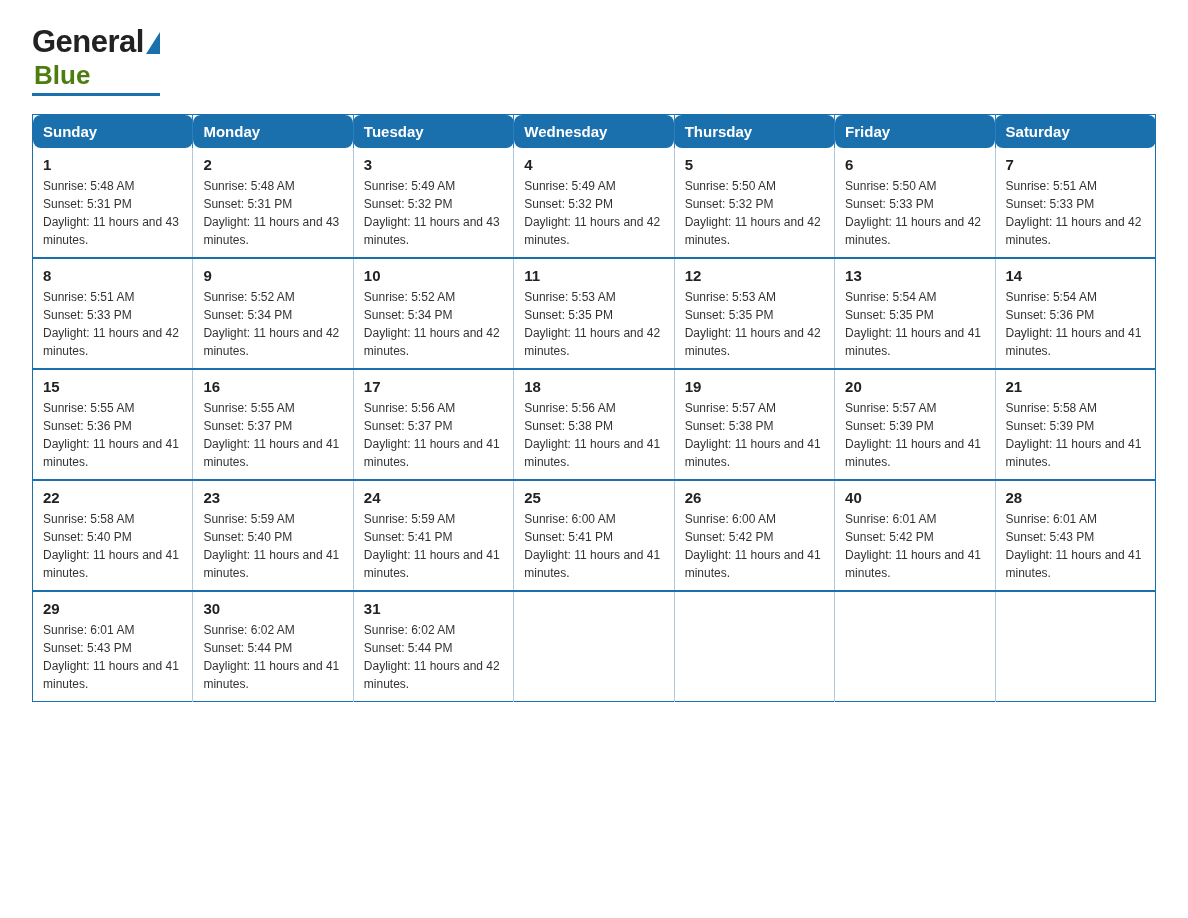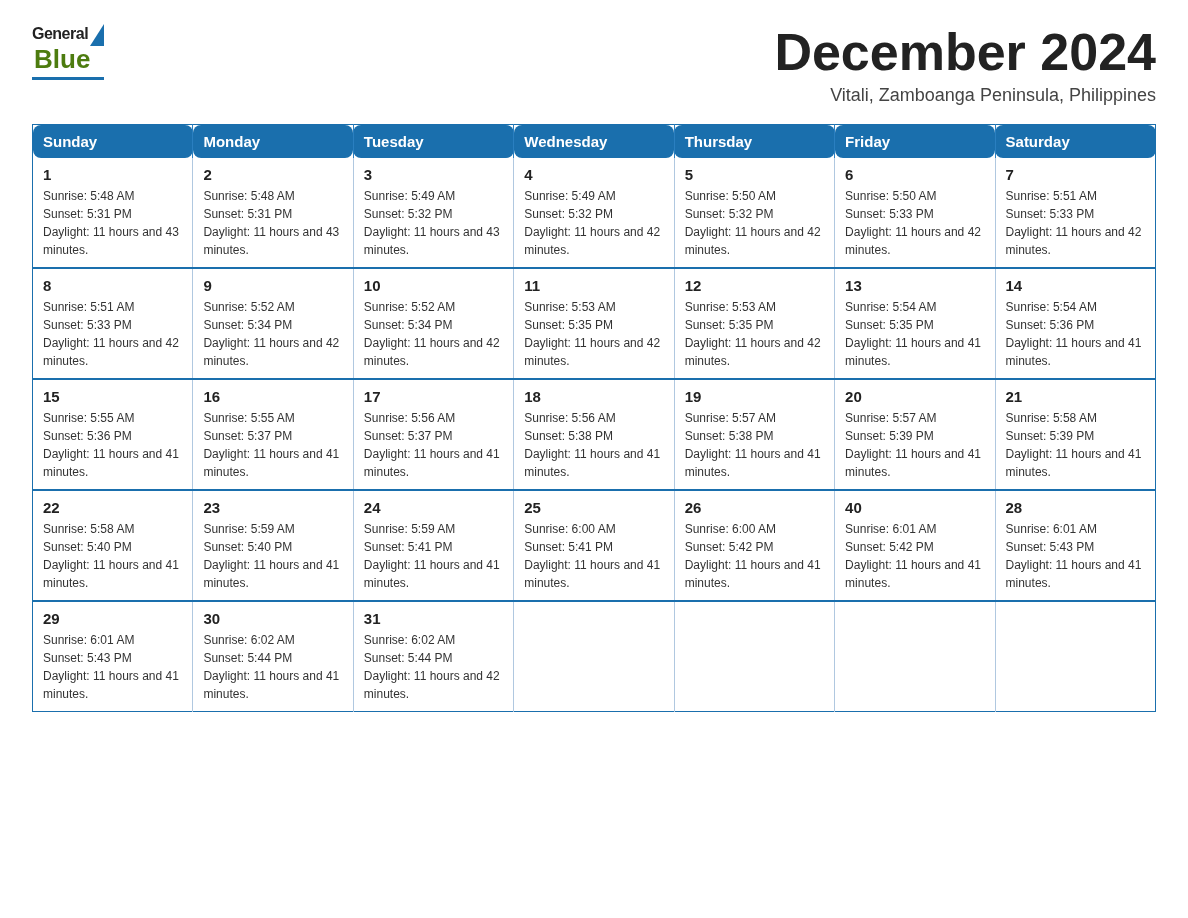--- a/index.html
+++ b/index.html
@@ -19,21 +19,21 @@
     .logo {
       display: flex;
       flex-direction: column;
       align-items: flex-start;
     }
     .logo-top {
       display: flex;
       align-items: center;
     }
     .logo-general {
-      font-size: 16px;
+      font-size: 31px;
       font-weight: bold;
       color: #222;
       letter-spacing: -0.5px;
     }
     .logo-triangle {
       width: 0;
       height: 0;
       border-left: 14px solid transparent;
       border-bottom: 22px solid #1a6fad;
       margin-left: 2px;
@@ -121,24 +121,20 @@
 <div class="header">
   <div class="logo">
     <div class="logo-top">
       <span class="logo-general">General</span>
       <span class="logo-triangle"></span>
     </div>
     <div style="display:flex; align-items:center;">
       <span class="logo-blue">Blue</span>
     </div>
     <div class="logo-underline"></div>
-  </div>
-  <div class="title-block">
-    <div class="month-title">December 2024</div>
-    <div class="location">Vitali, Zamboanga Peninsula, Philippines</div>
   </div>
 </div>
 
 <table class="calendar">
   <thead>
     <tr>
       <th>Sunday</th>
       <th>Monday</th>
       <th>Tuesday</th>
       <th>Wednesday</th>

